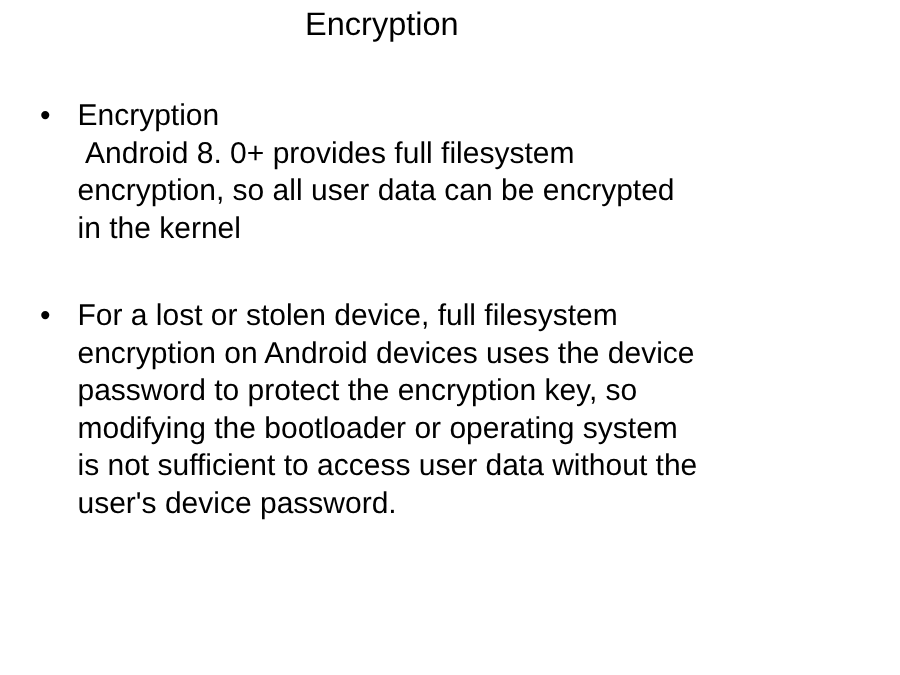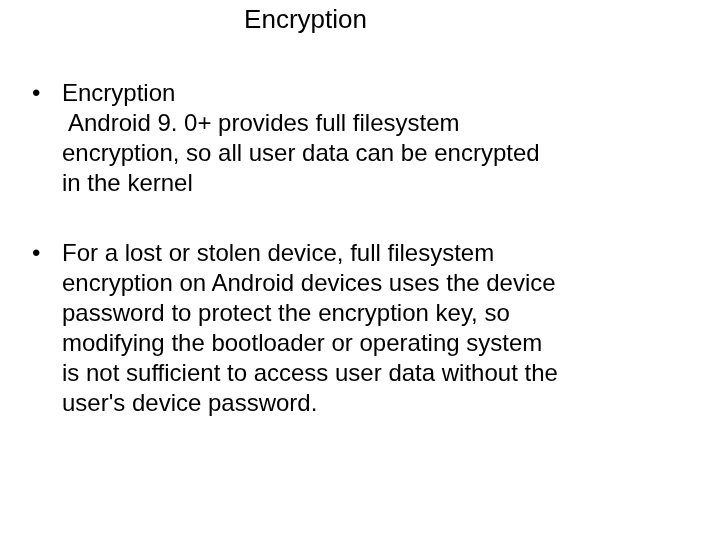--- a/index.html
+++ b/index.html
@@ -66,21 +66,21 @@
 
   <div class="title">Encryption</div>
 
   <div class="body">
 
     <div class="bullet-block">
       <div class="bullet-row">
         <div class="bullet-dot">•</div>
         <div class="bullet-text">Encryption</div>
       </div>
-      <div class="sub-line sub-first"> Android 9. 0+ provides full filesystem encryption, so all user data can be encrypted in the kernel</div>
+      <div class="sub-line sub-first"> Android 8. 0+ provides full filesystem encryption, so all user data can be encrypted in the kernel</div>
     </div>
 
     <div class="bullet-block">
       <div class="bullet-row">
         <div class="bullet-dot">•</div>
         <div class="bullet-text">For a lost or stolen device, full filesystem encryption on Android devices uses the device password to protect the encryption key, so modifying the bootloader or operating system is not sufficient to access user data without the user's device password.</div>
       </div>
     </div>
 
   </div>

